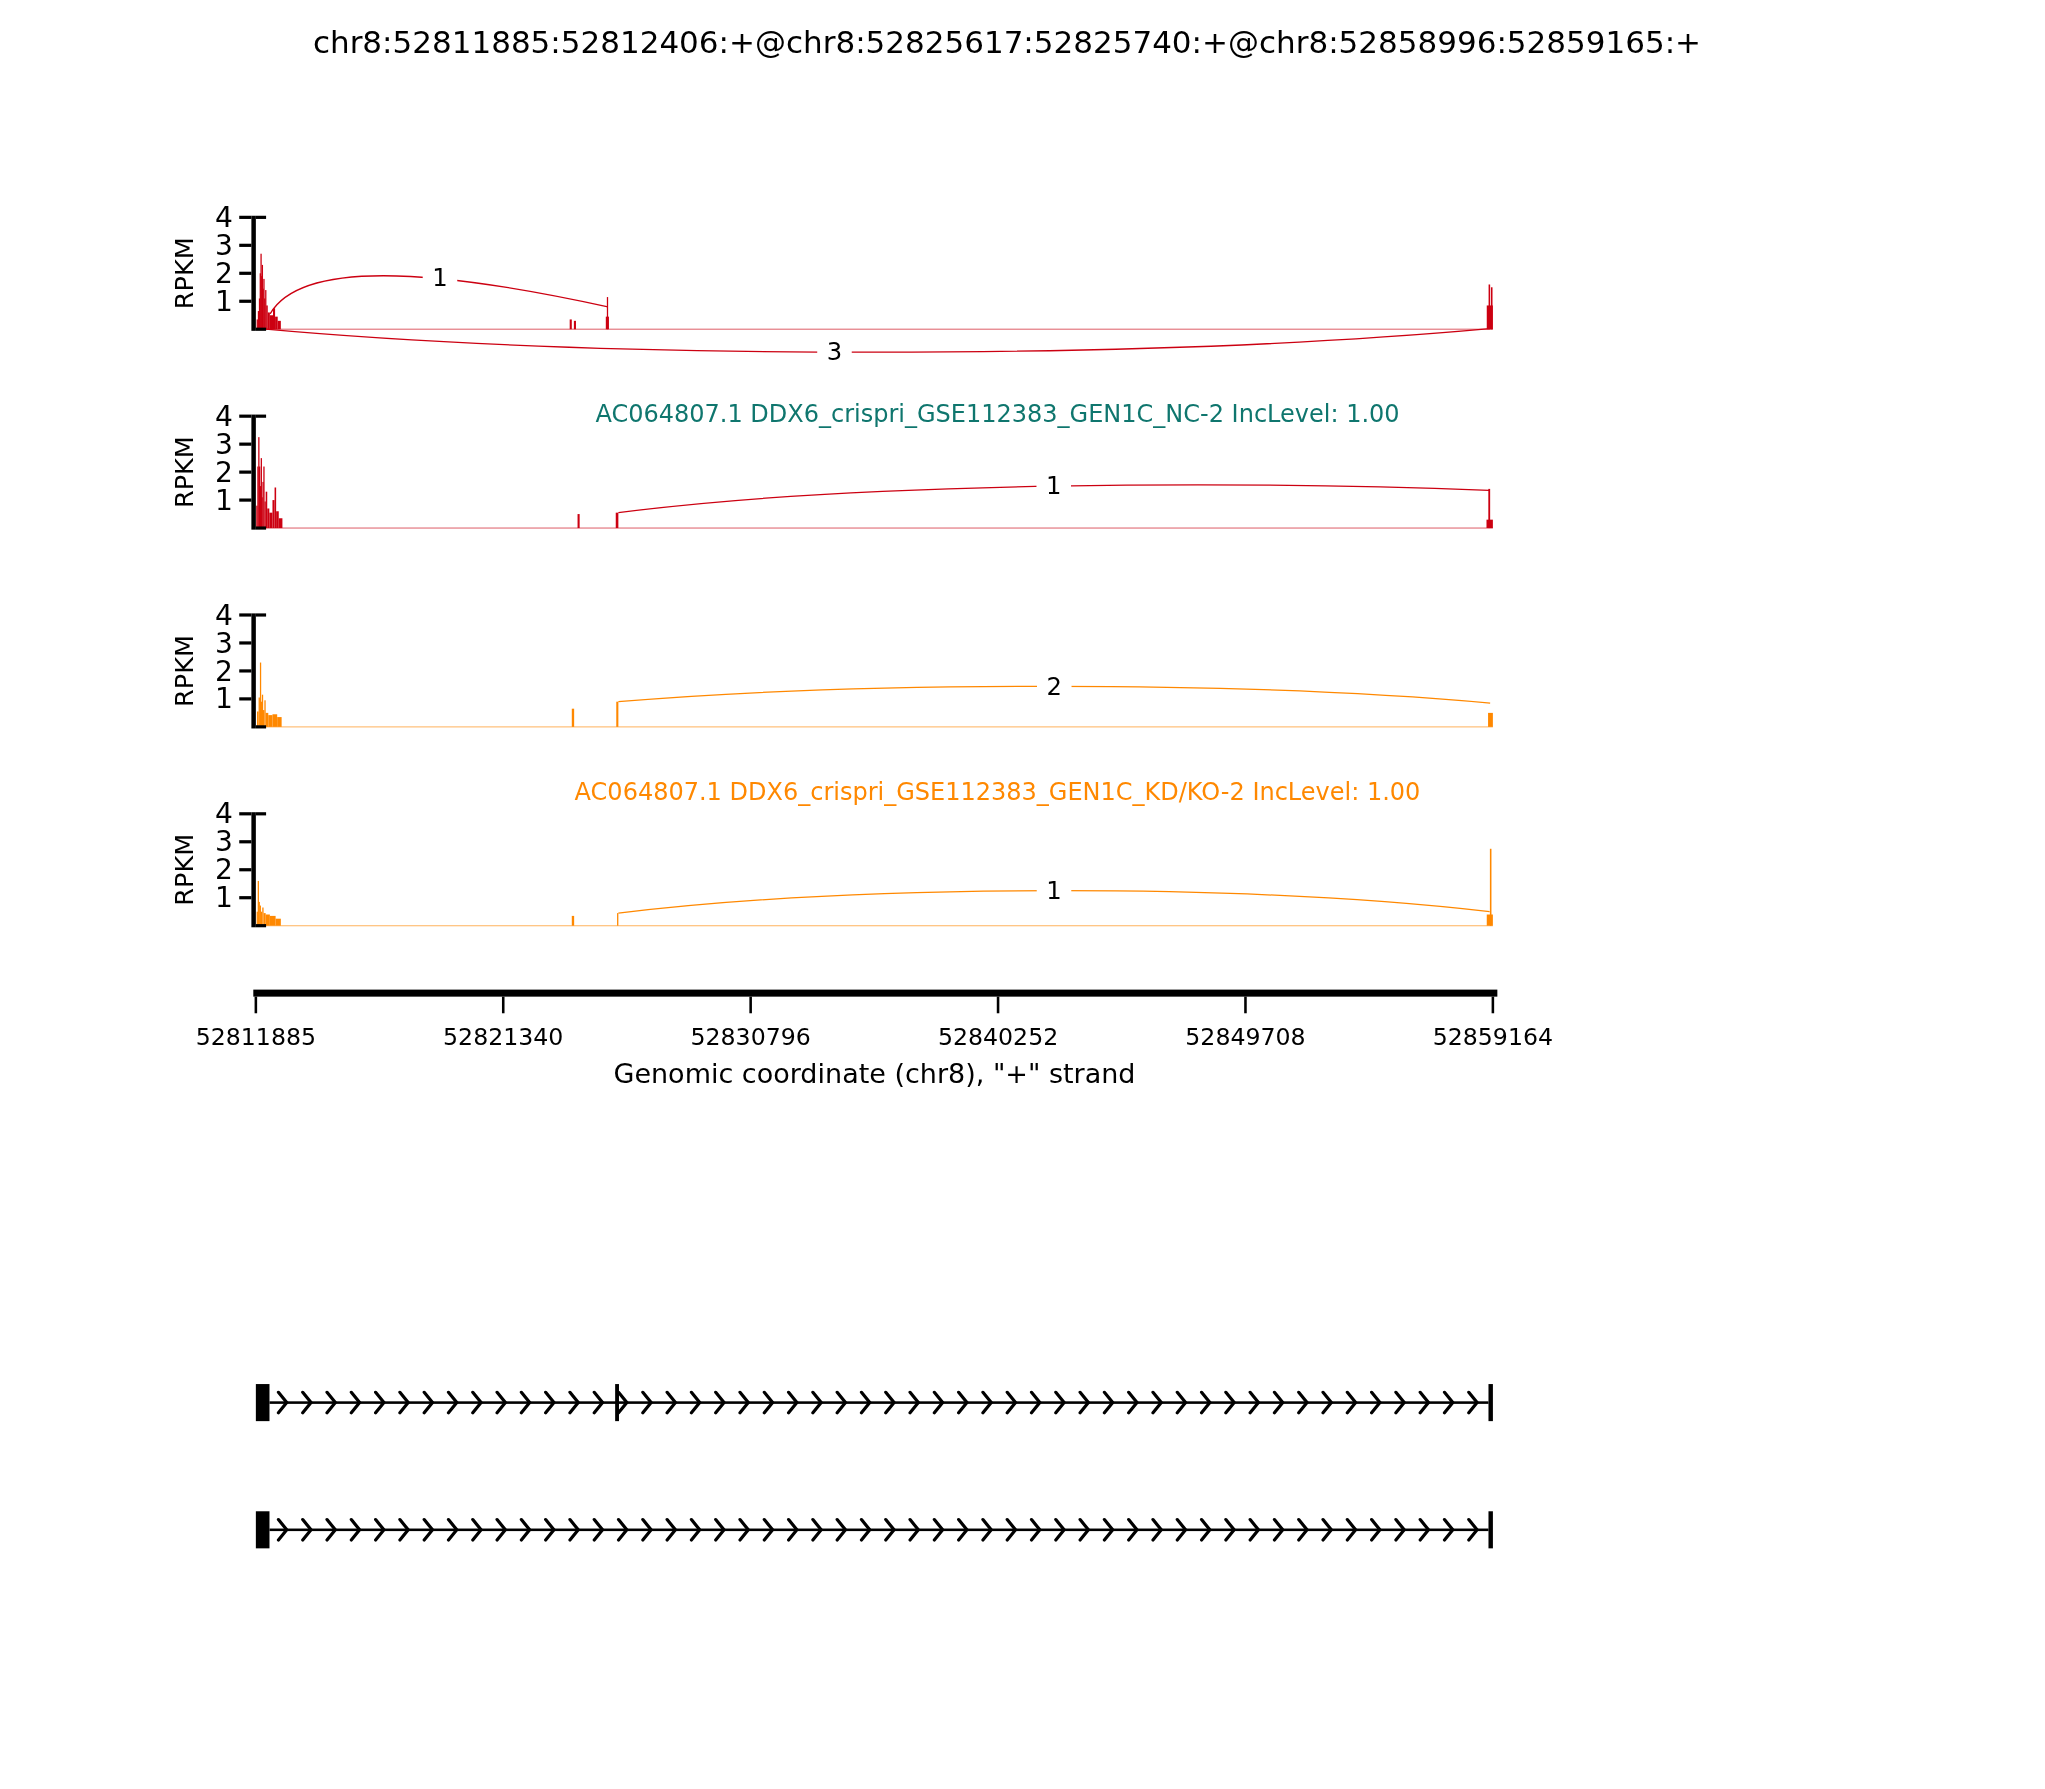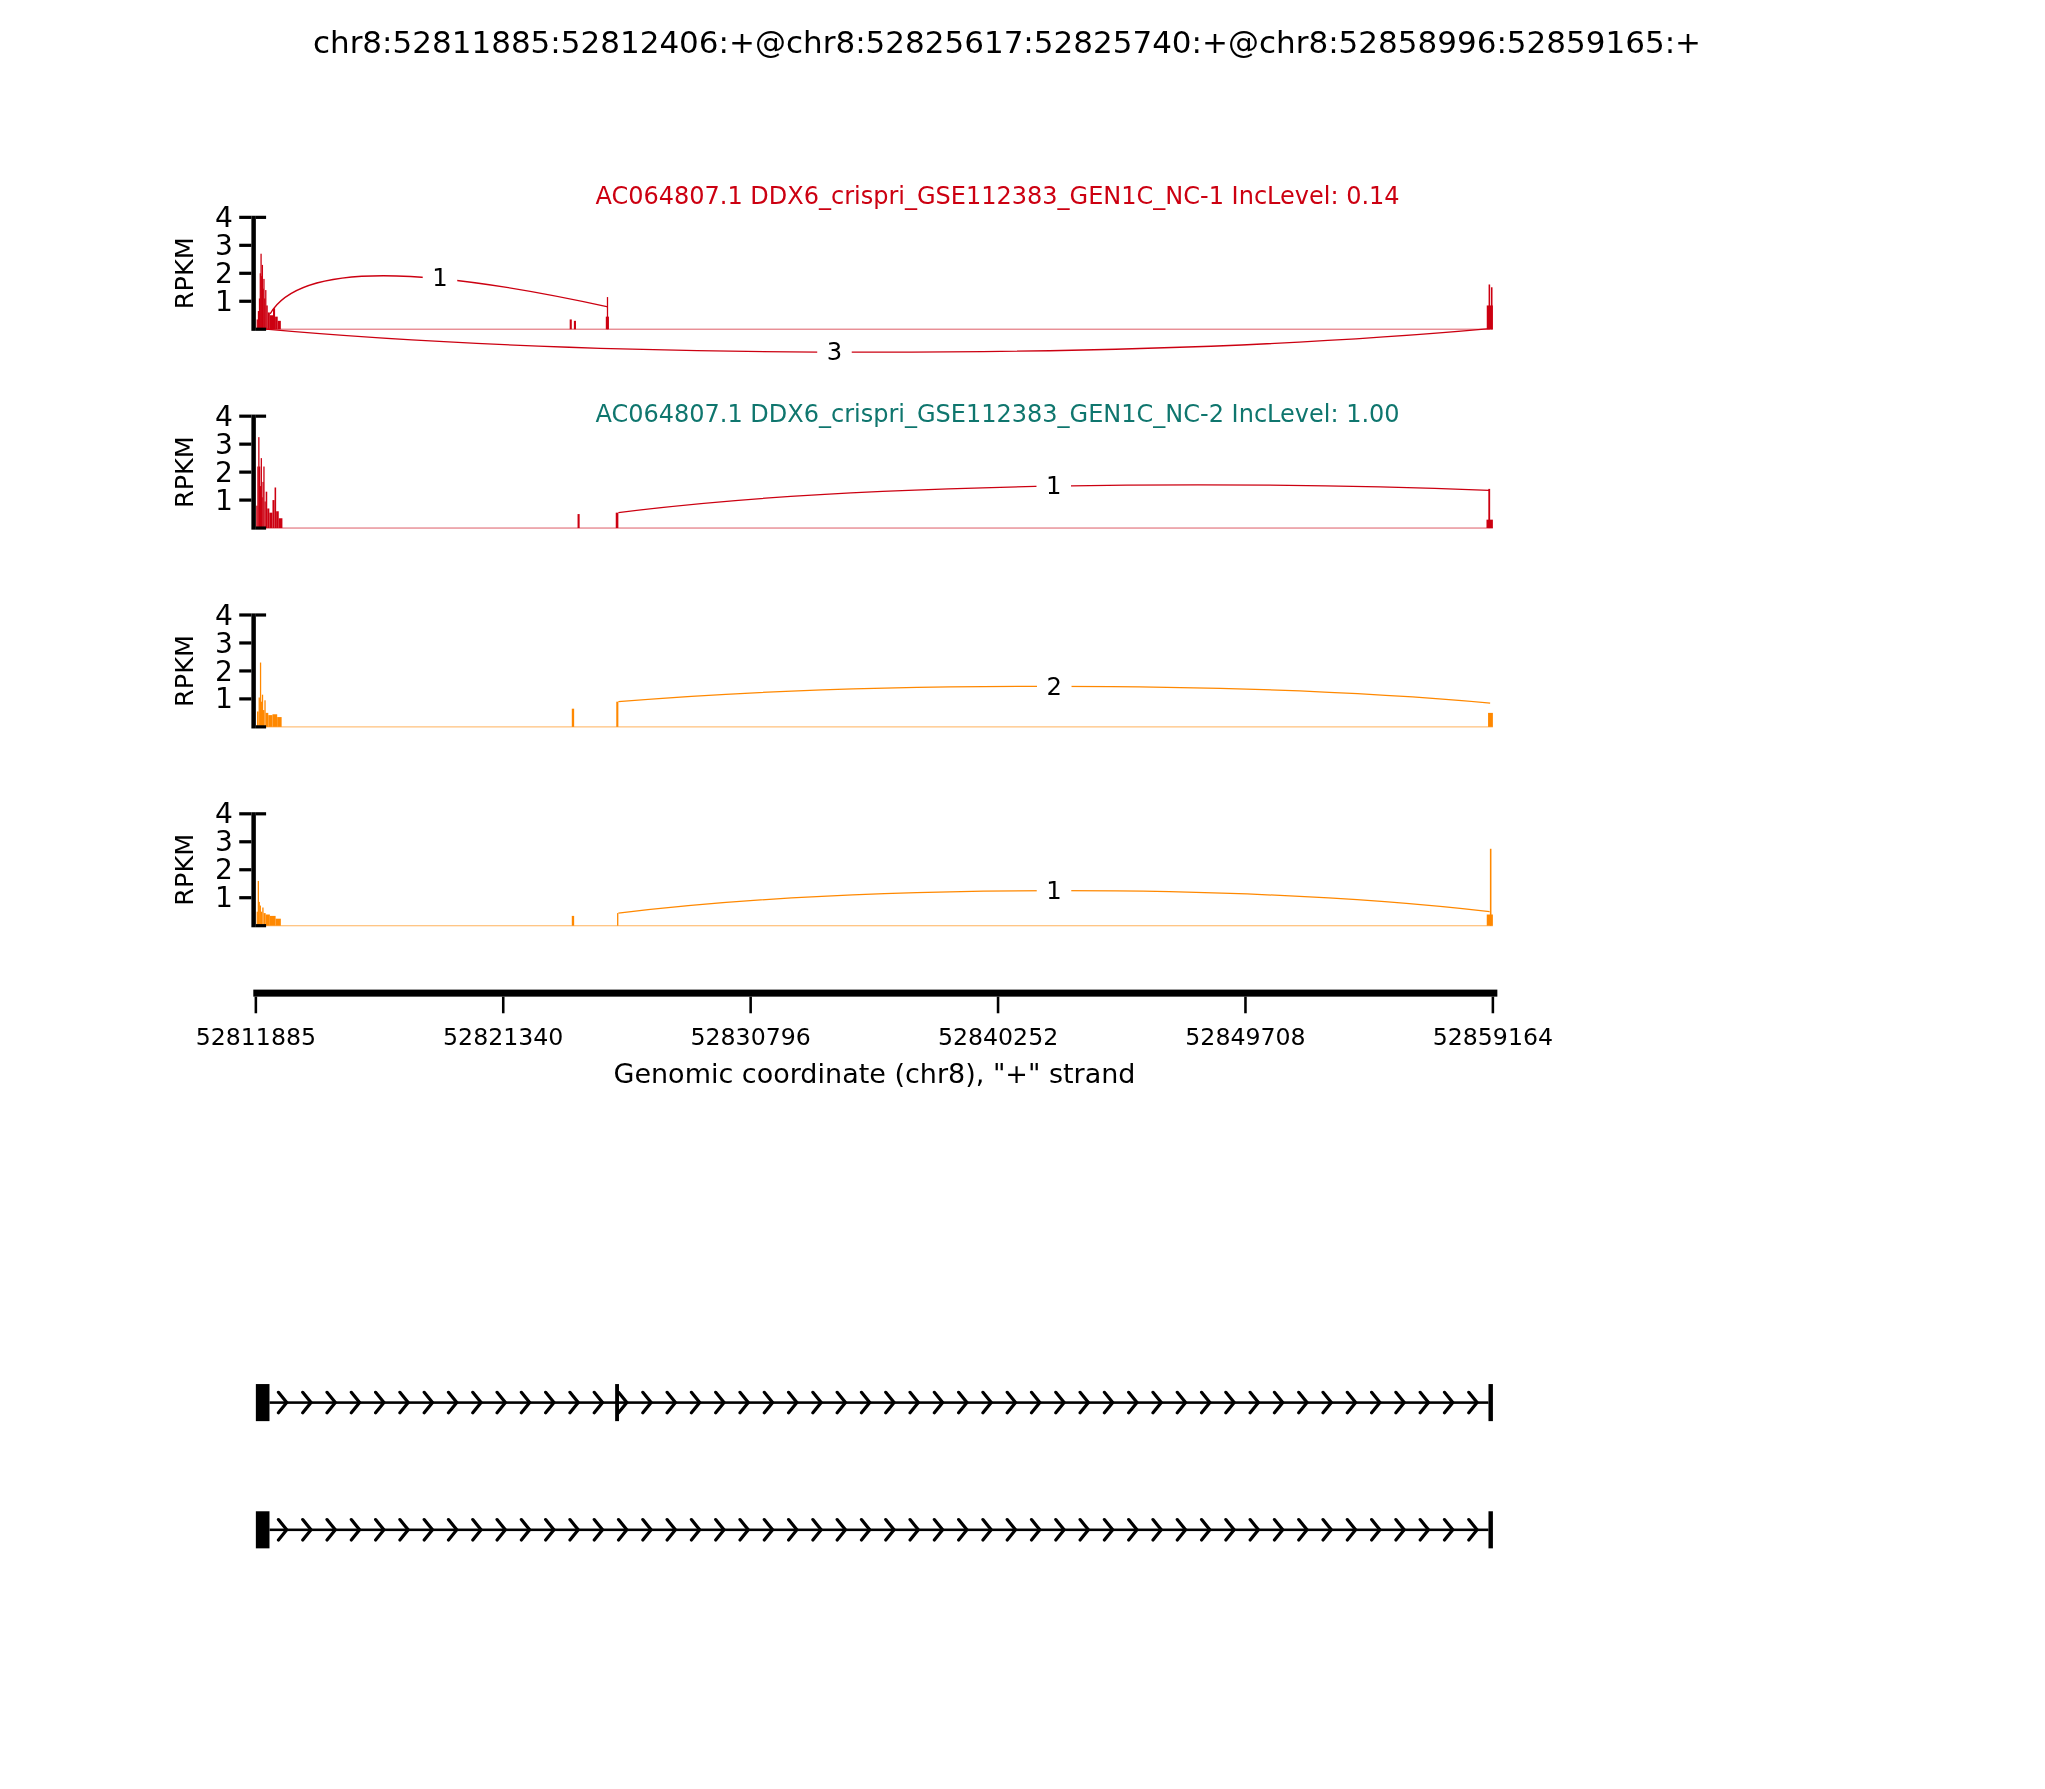--- a/index.html
+++ b/index.html
@@ -13,22 +13,22 @@
            font-size:27px;color:#000;}
   svg{position:absolute;top:0;left:0;}
   text{font-family:"DejaVu Sans","Liberation Sans",sans-serif;}
 </style>
 </head>
 <body>
 
 <div class="figure">
   <div class="main-title">chr8:52811885:52812406:+@chr8:52825617:52825740:+@chr8:52858996:52859165:+</div>
 
-  <div class="track-title" style="top: 182px; color: rgb(204, 0, 17);">AC064807.1 DDX6_crispri_GSE112383_GEN1C_NC-1 IncLevel: 0.14</div>
   <div class="track-title" style="top: 400px; color: #0f766e;">AC064807.1 DDX6_crispri_GSE112383_GEN1C_NC-2 IncLevel: 1.00</div>
+  <div class="track-title" style="top: 778px; color: rgb(255, 136, 0);">AC064807.1 DDX6_crispri_GSE112383_GEN1C_KD/KO-2 IncLevel: 1.00</div>
 
   <svg id="plot" width="2046" height="1790" viewBox="0 0 3200 2800">
       <rect x="400" y="514" width="1935" height="2" fill="#CC0011" opacity="0.5"></rect>
       <rect x="401.2278178472472" y="499.6875" width="2" height="15.312499999999998" fill="#CC0011"></rect>
       <rect x="403.06954461811796" y="486.5625" width="2" height="28.4375" fill="#CC0011"></rect>
       <rect x="404.70663508111426" y="466.875" width="2" height="48.12500000000001" fill="#CC0011"></rect>
       <rect x="405.93445292836145" y="427.5" width="2" height="87.5" fill="#CC0011"></rect>
       <rect x="407.16227077560865" y="396.875" width="2" height="118.12500000000001" fill="#CC0011"></rect>
       <rect x="408.18545231498126" y="431.875" width="2" height="83.125" fill="#CC0011"></rect>
       <rect x="409.20863385435393" y="414.375" width="2" height="100.62499999999999" fill="#CC0011"></rect>

